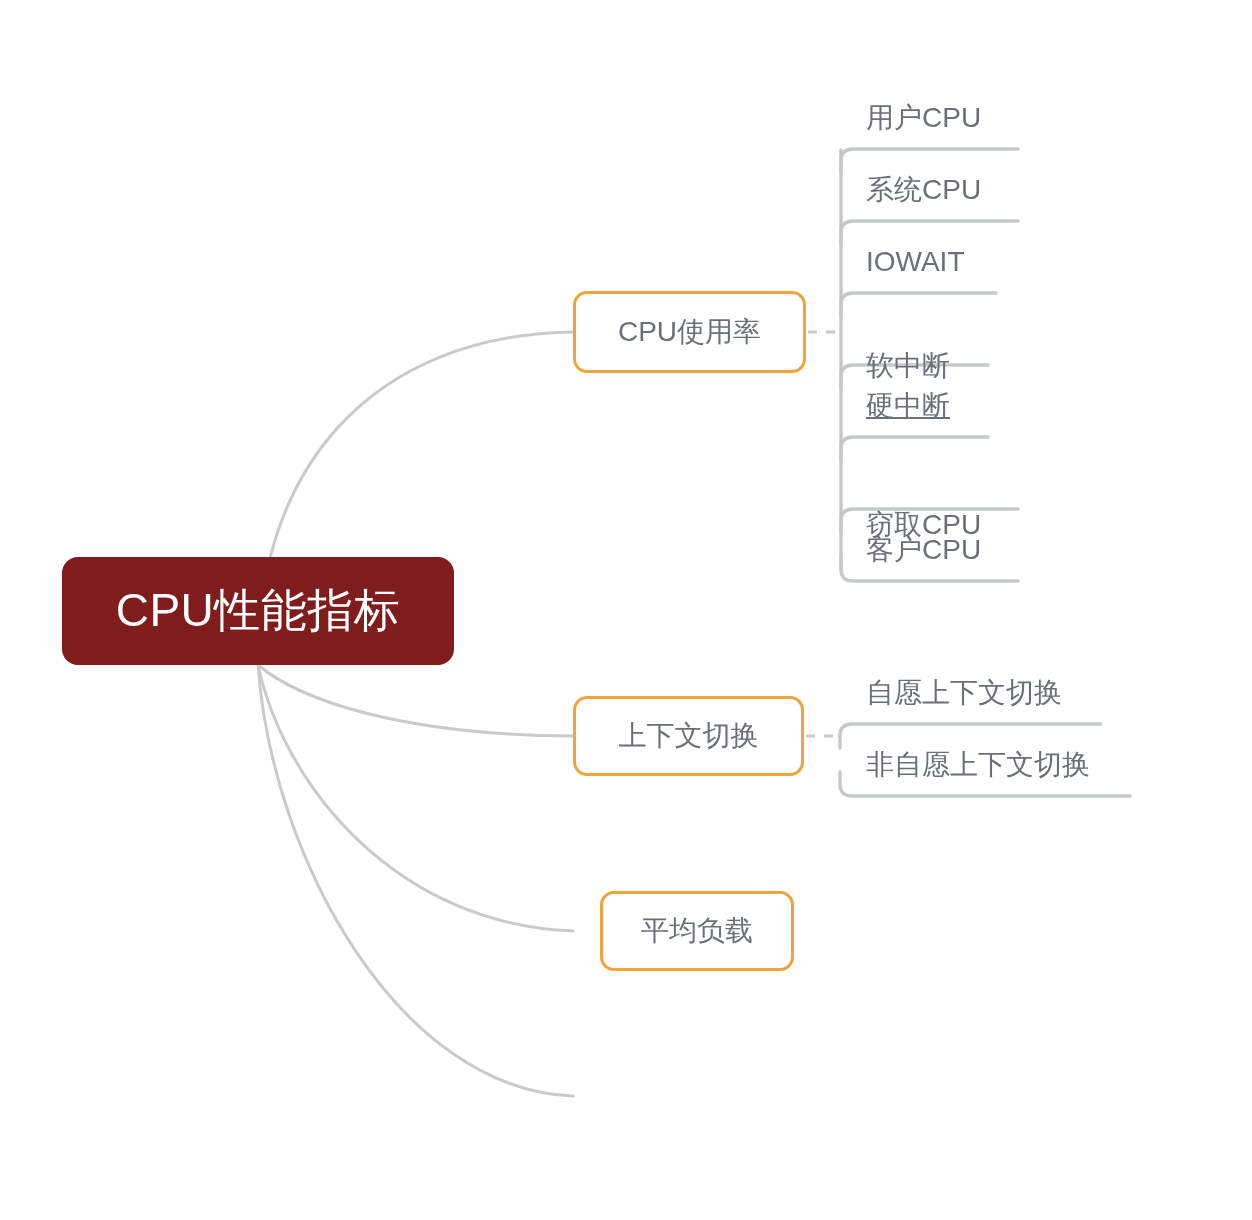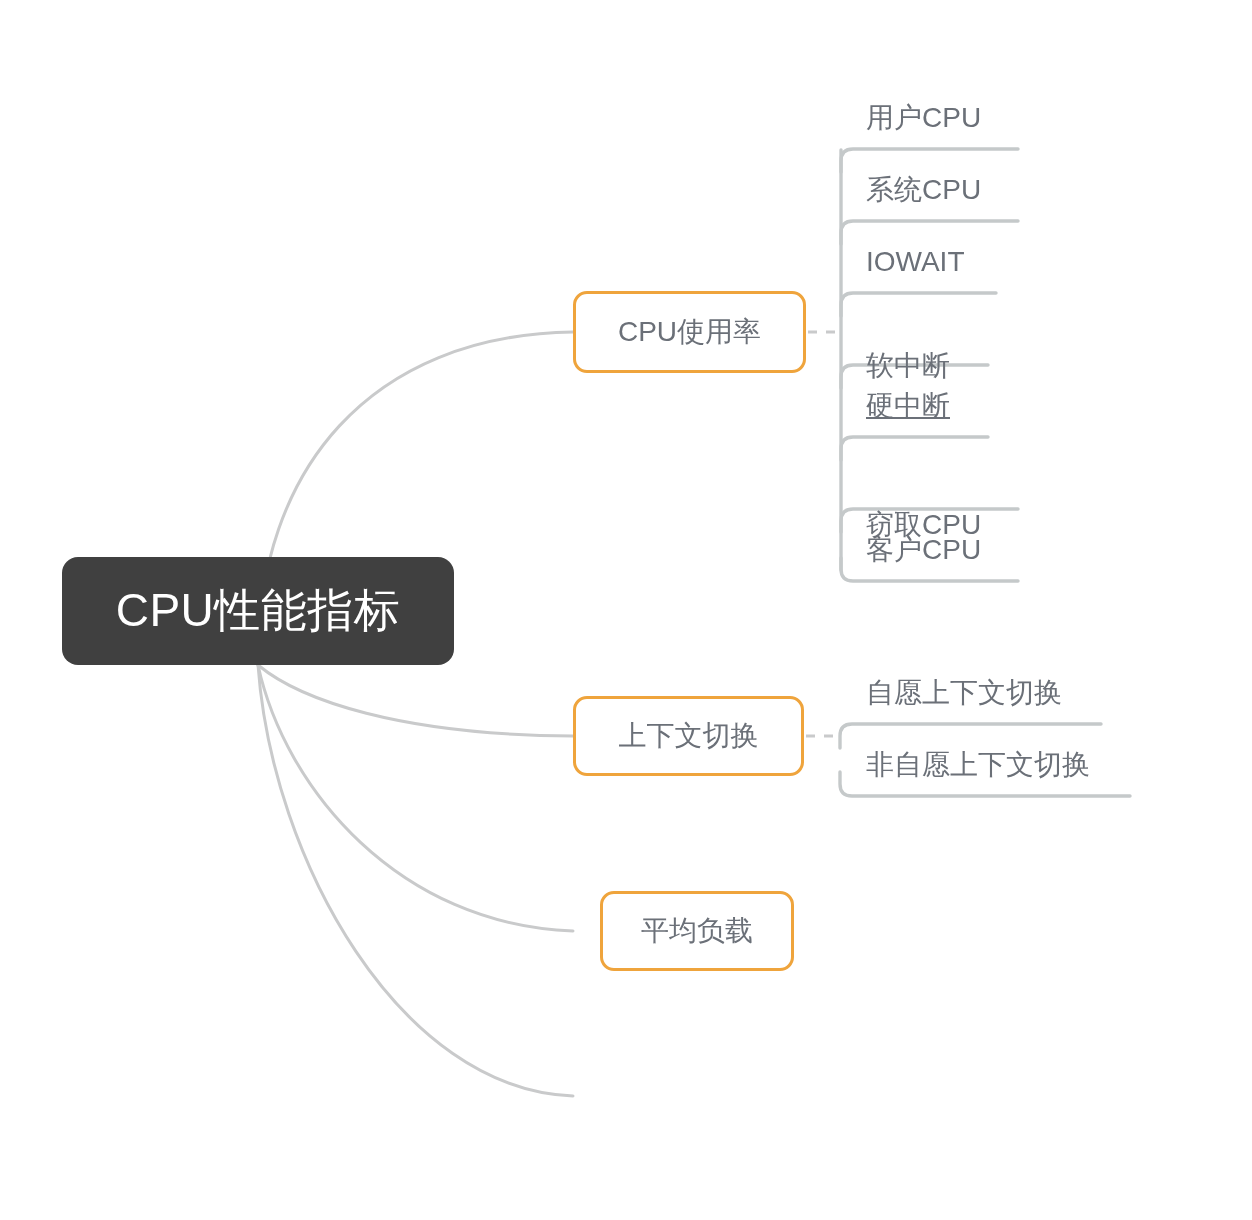--- a/index.html
+++ b/index.html
@@ -52,21 +52,21 @@
   }
   .node {
     position: absolute;
     box-sizing: border-box;
     display: flex;
     align-items: center;
     justify-content: center;
     white-space: nowrap;
   }
   .node-root {
-    background: #404040;
+    background: #7f1d1d;
     border-radius: 16px;
     color: #ffffff;
     font-size: 46px;
     letter-spacing: 0.5px;
     padding: 0 28px;
   }
   .node-branch {
     background: #ffffff;
     border: 3px solid #EFA43C;
     border-radius: 14px;

